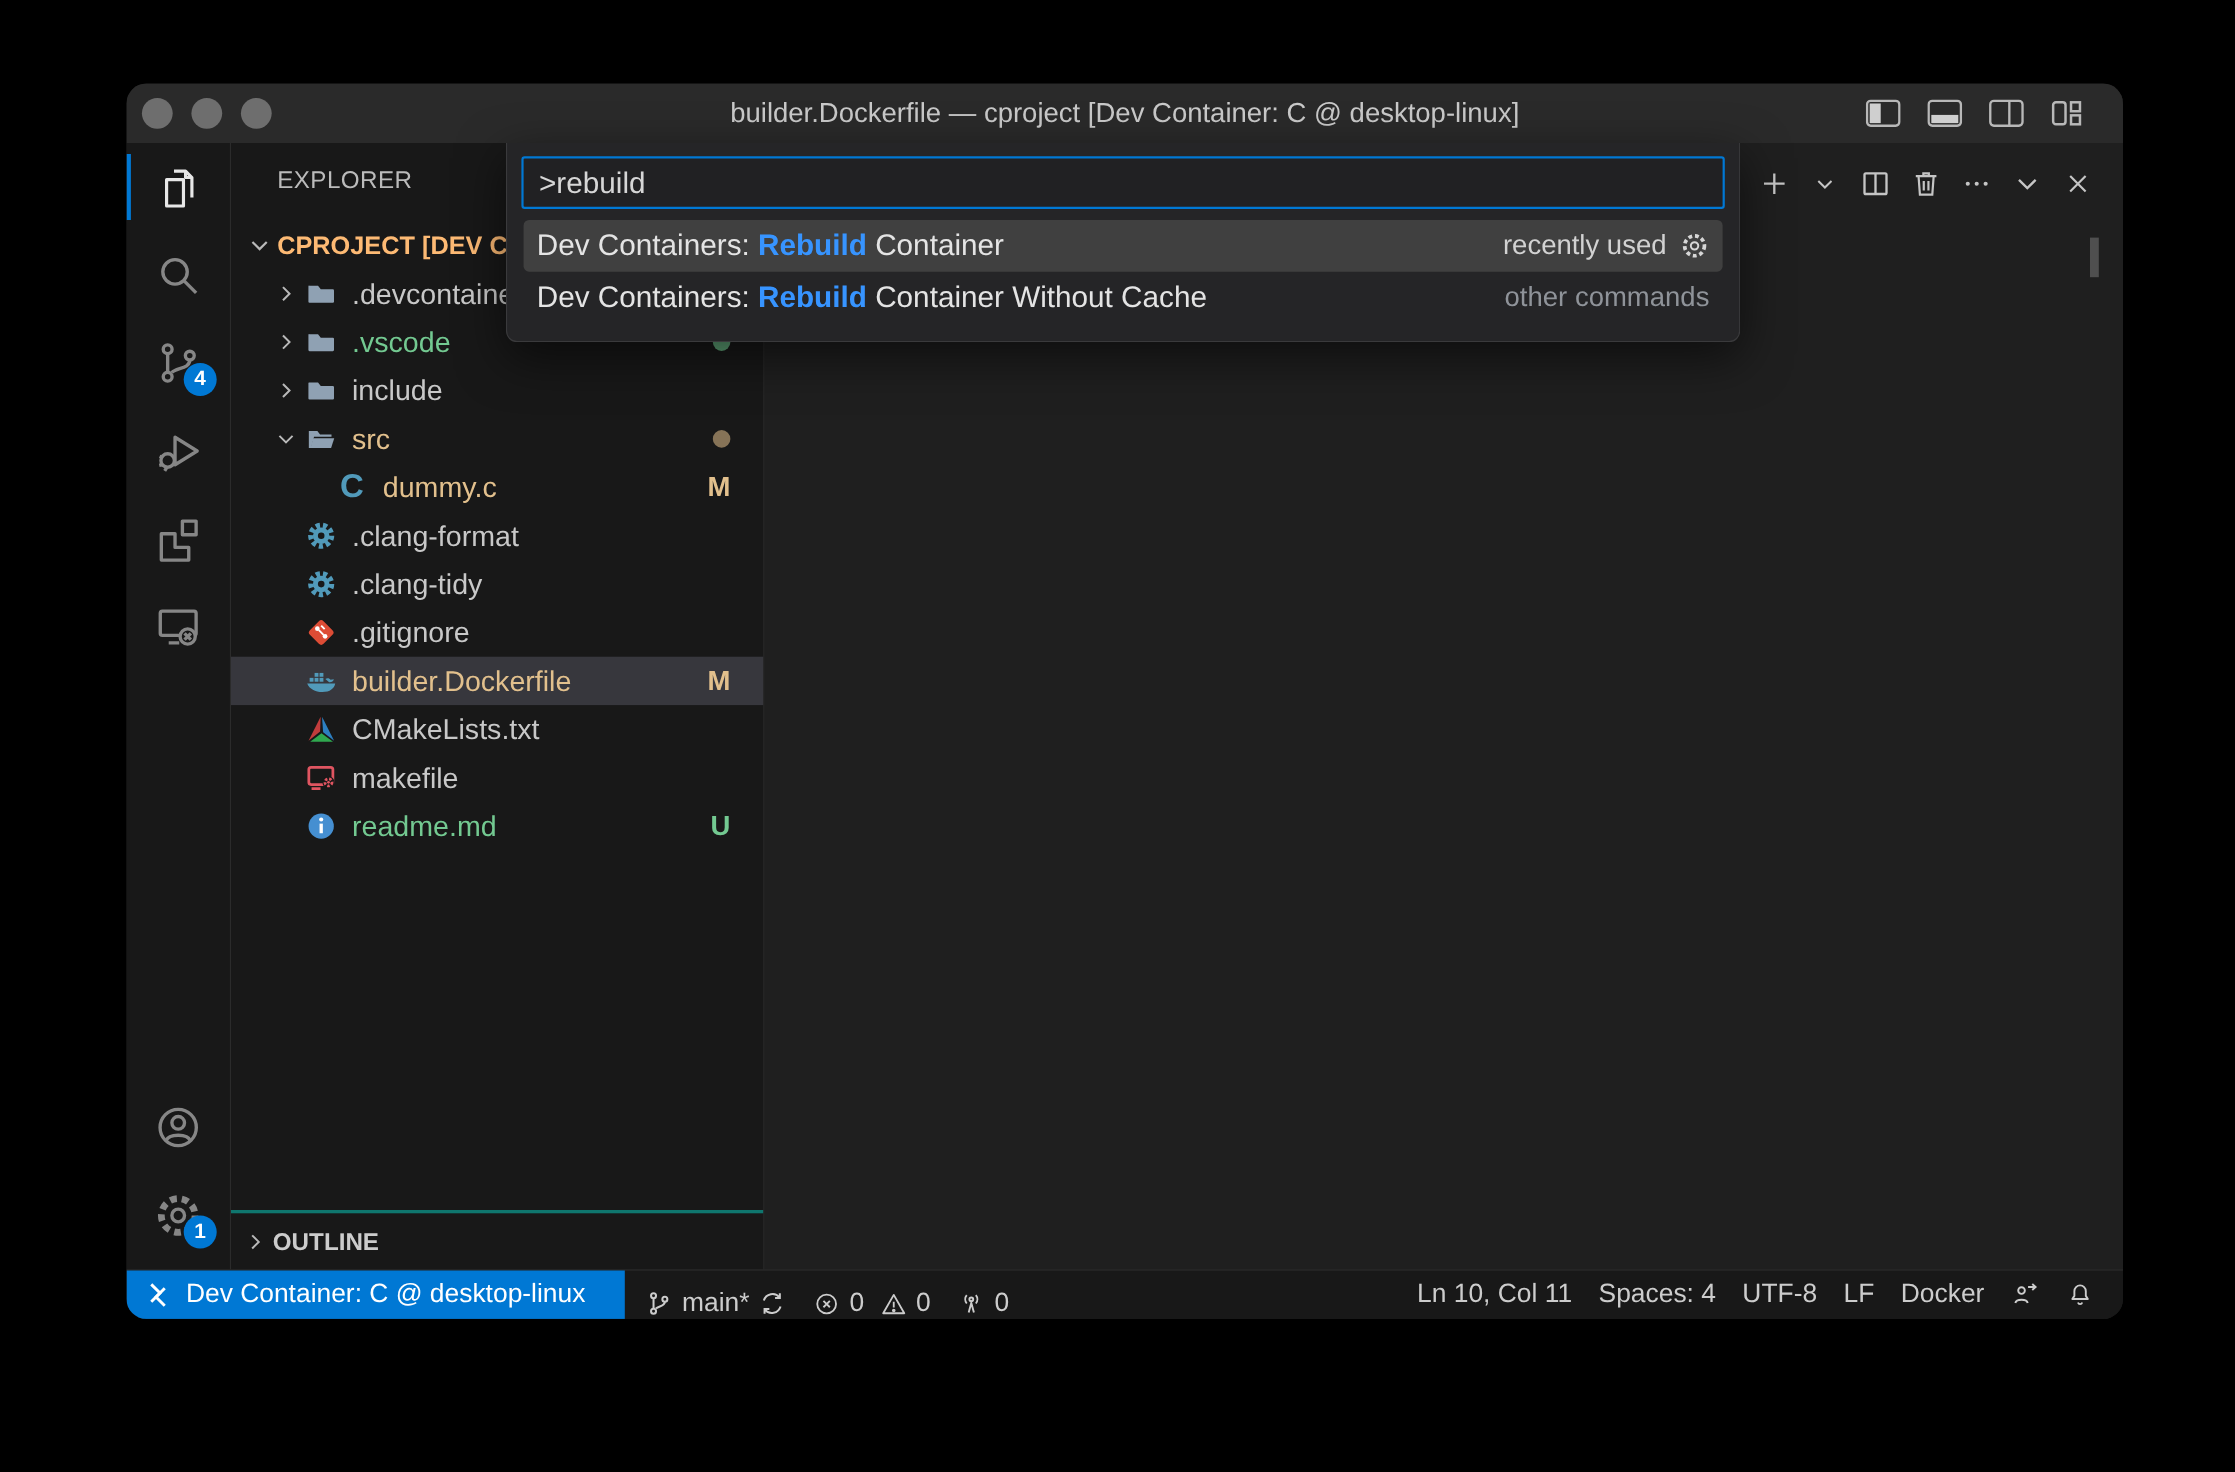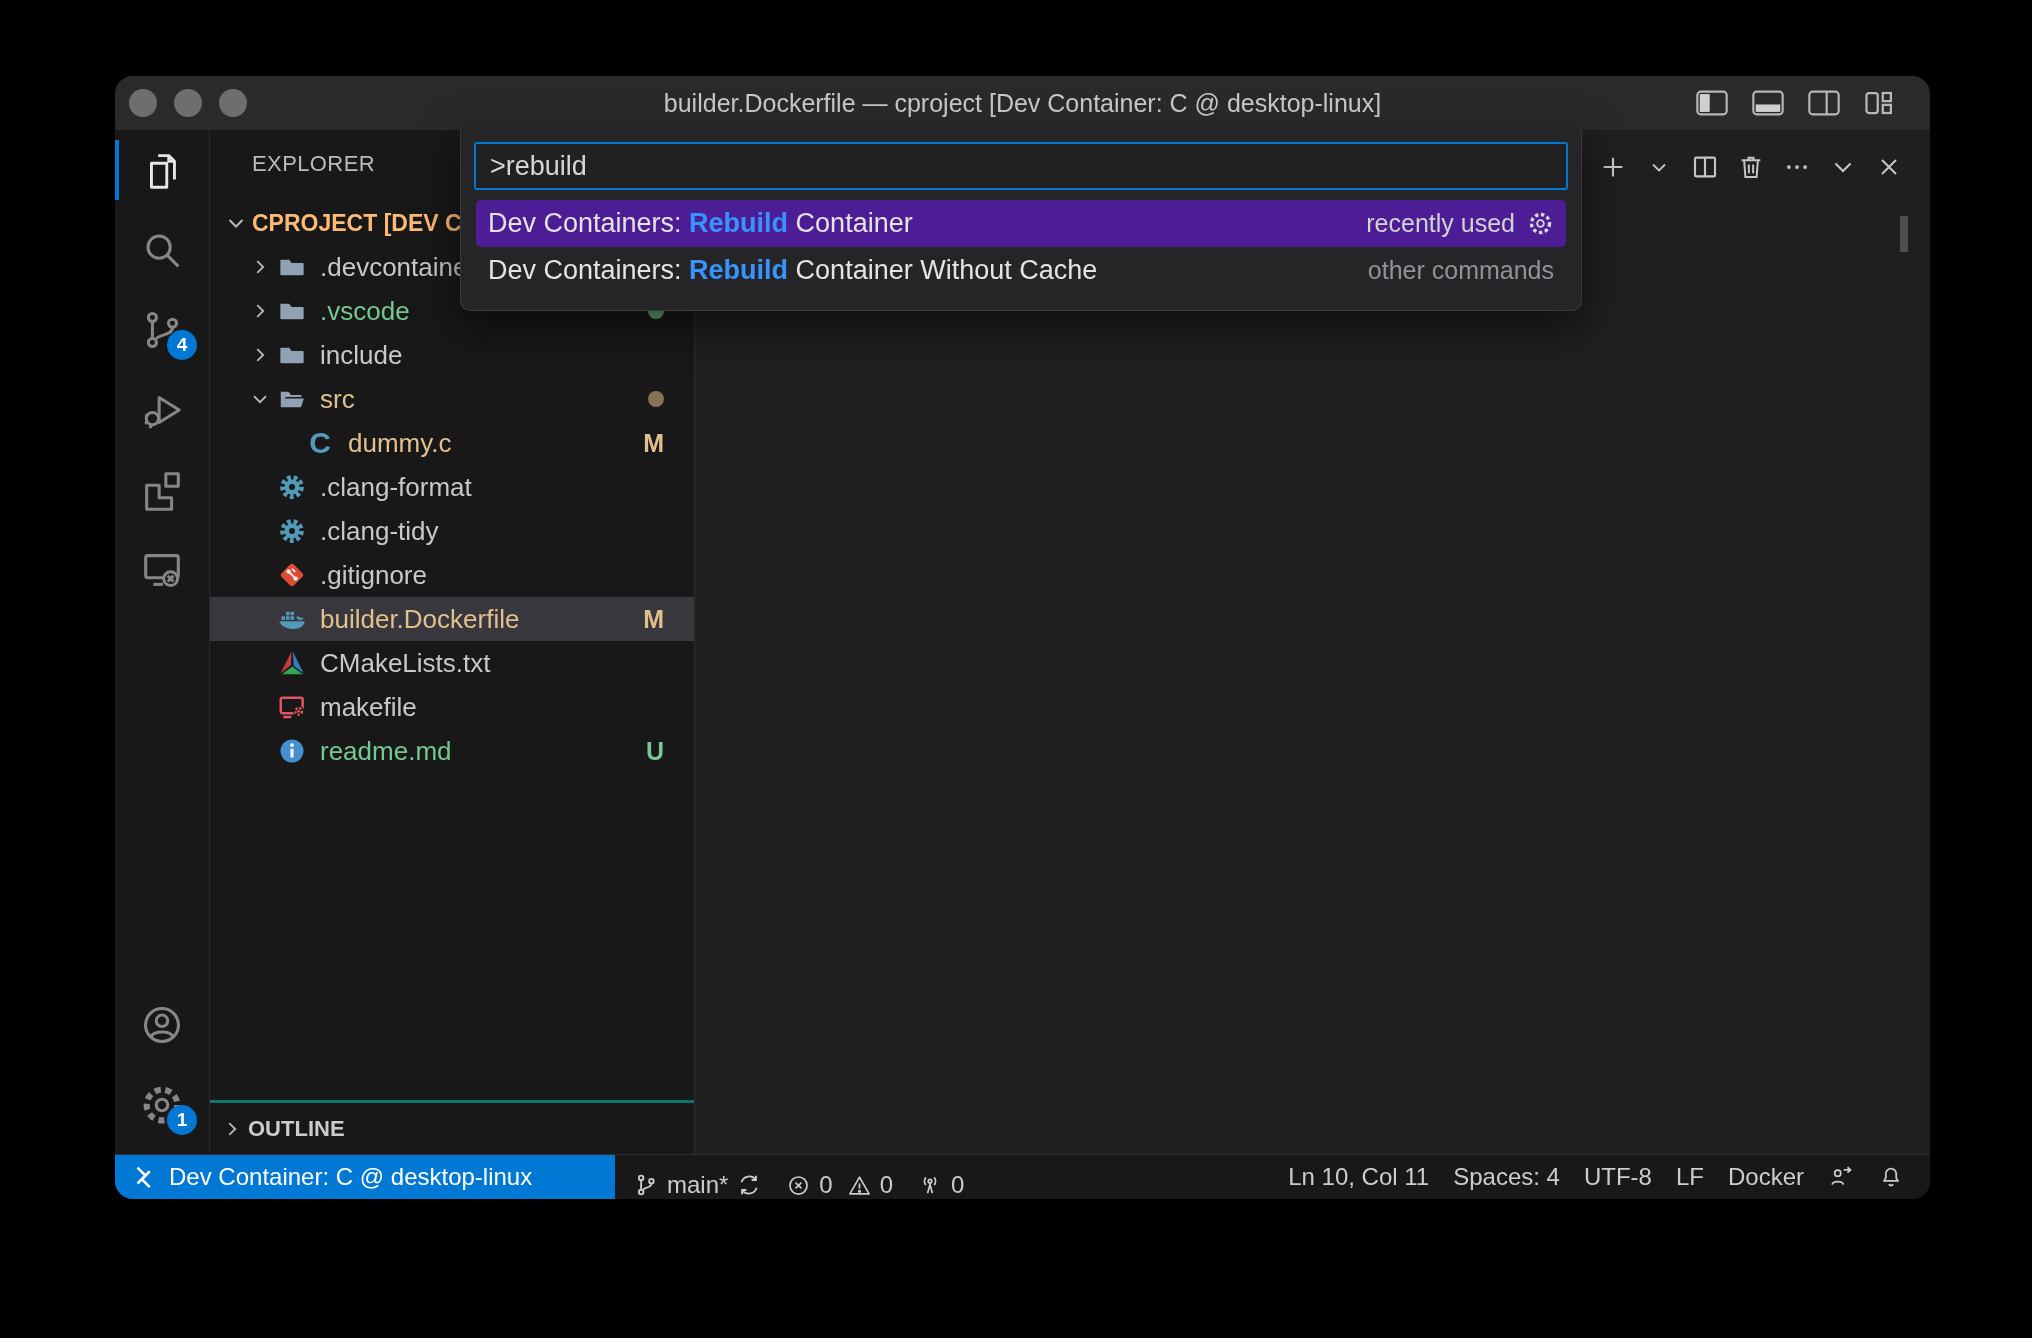--- a/index.html
+++ b/index.html
@@ -47,28 +47,28 @@
   .panel-toolbar{position:absolute;top:20px;right:26px;display:flex;gap:16px;align-items:center;color:#c5c5c5;}
   .pt-btn{width:30px;height:34px;display:flex;align-items:center;justify-content:center;}
   .scroll-thumb{position:absolute;right:22px;top:86px;width:8px;height:36px;background:#4f4f4f;}
   
   .palette{position:absolute;left:345px;top:54px;width:1122px;z-index:40;background:#252527;border:1px solid #3a3a3c;border-top:none;
            border-radius:0 0 10px 10px;box-shadow:0 14px 44px rgba(0,0,0,.55);padding:12px 13px 16px 13px;box-sizing:border-box;}
   .pal-input{height:44px;background:#212123;border:2px solid #0078d4;border-radius:3px;display:flex;align-items:center;
              padding:0 14px;color:#d6d6d6;font-size:27px;}
   .pal-list{margin-top:10px;}
   .pal-row{height:47px;display:flex;align-items:center;padding:0 12px;margin:0 2px;border-radius:5px;font-size:27px;color:#e4e4e4;}
-  .pal-row.focused{background:#4c1d95;}
+  .pal-row.focused{background:#404040;}
   .pal-row .match{color:#3794ff;font-weight:700;}
   .pal-meta{margin-left:auto;display:flex;align-items:center;gap:12px;font-size:25px;}
   .meta-light{color:#d2d2d2;} .meta-dim{color:#8f9399;}
   
   .statusbar{position:absolute;left:0;right:0;bottom:0;height:44px;background:#181818;border-top:1px solid #2e2e2e;
              display:flex;align-items:stretch;color:#cccccc;font-size:24px;}
-  .sb-remote{width:500px;background:#0078d4;color:#ffffff;display:flex;align-items:center;gap:12px;padding-left:16px;box-sizing:border-box;flex:none;}
+  .sb-remote{width:453px;background:#0078d4;color:#ffffff;display:flex;align-items:center;gap:12px;padding-left:16px;box-sizing:border-box;flex:none;}
   .sb-item{display:flex;align-items:center;gap:8px;padding:0 12px;}
   .sb-left{display:flex;align-items:flex-end;margin-left:6px;}
   .sb-right{display:flex;align-items:center;margin-left:auto;padding-right:14px;}
   .icon{display:flex;align-items:center;justify-content:center;}
   svg{display:block;}
 </style>
 </head>
 <body>
 
 <div class="canvas">

